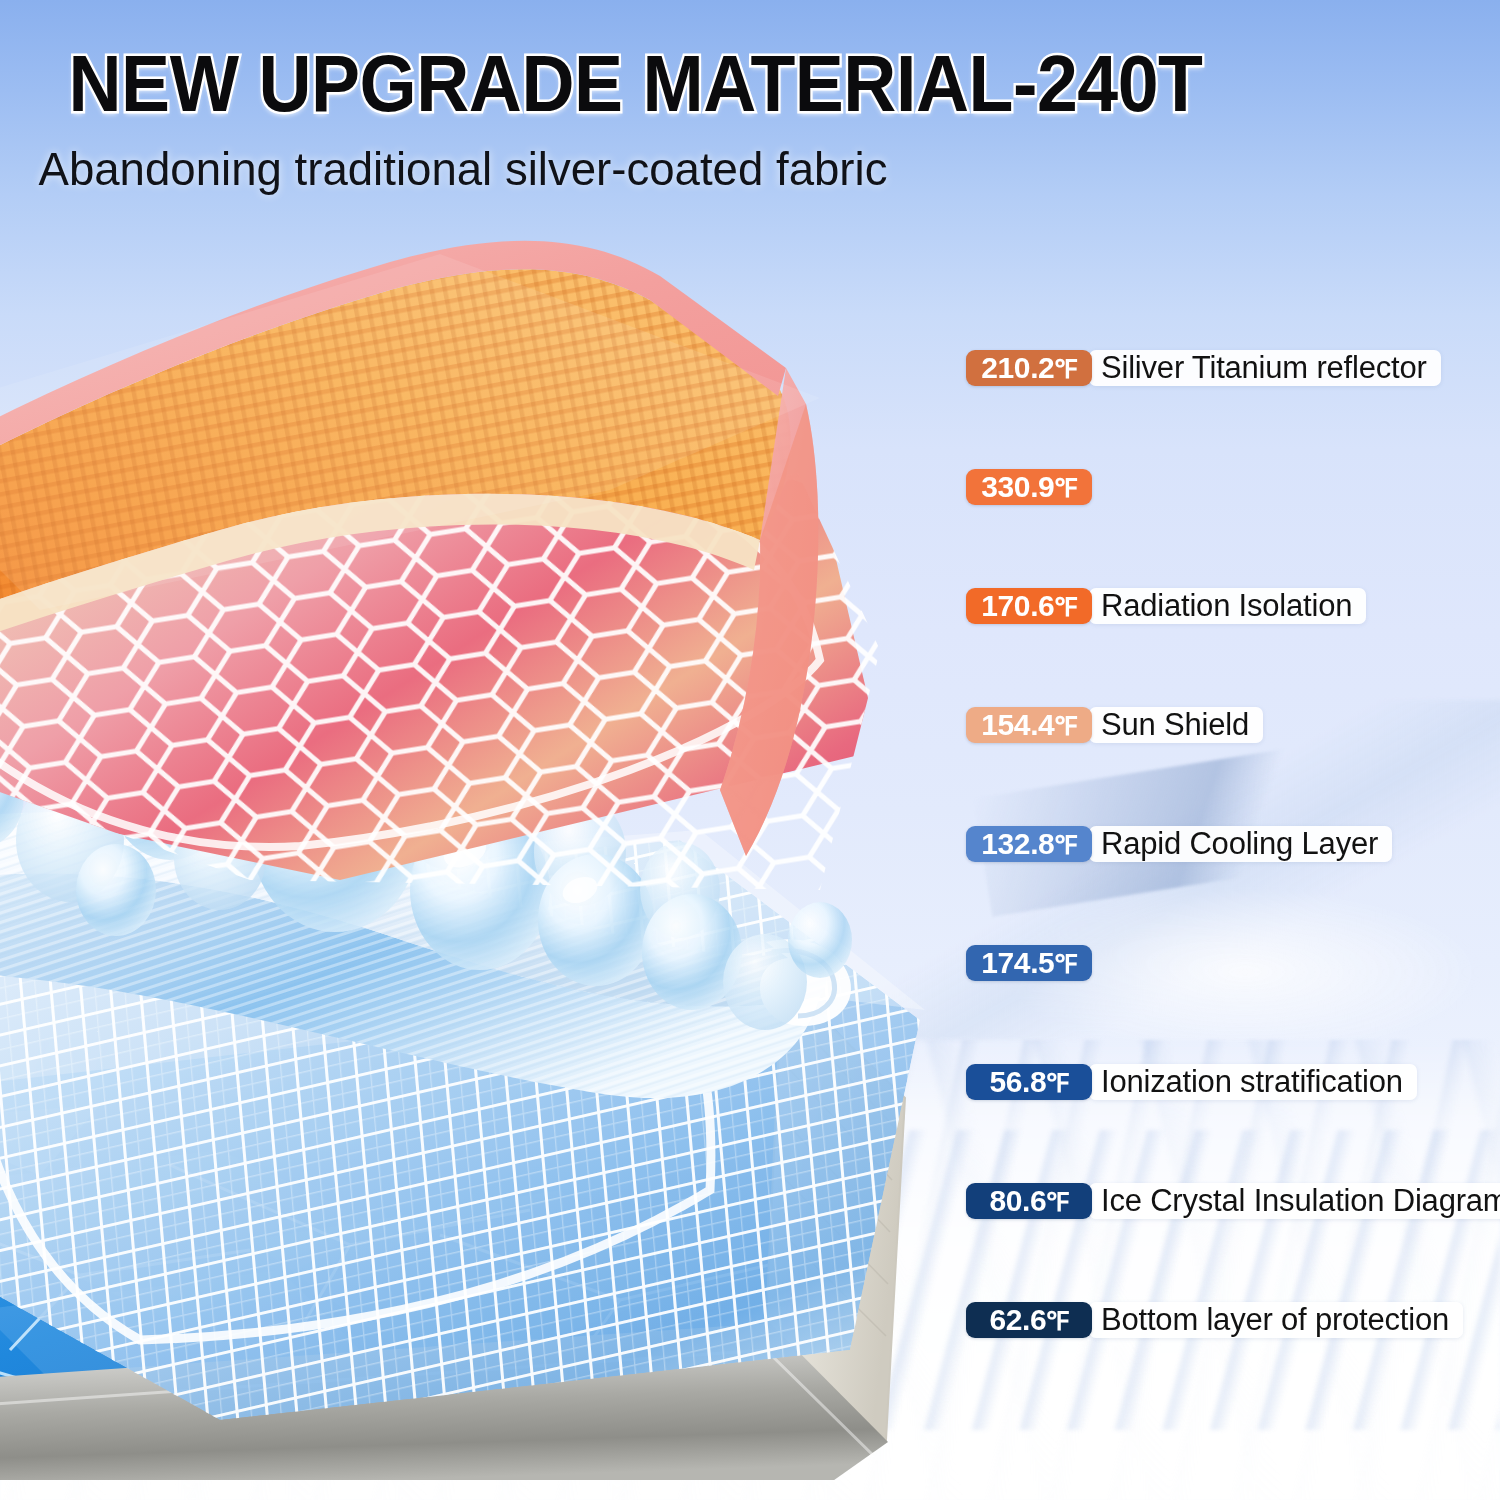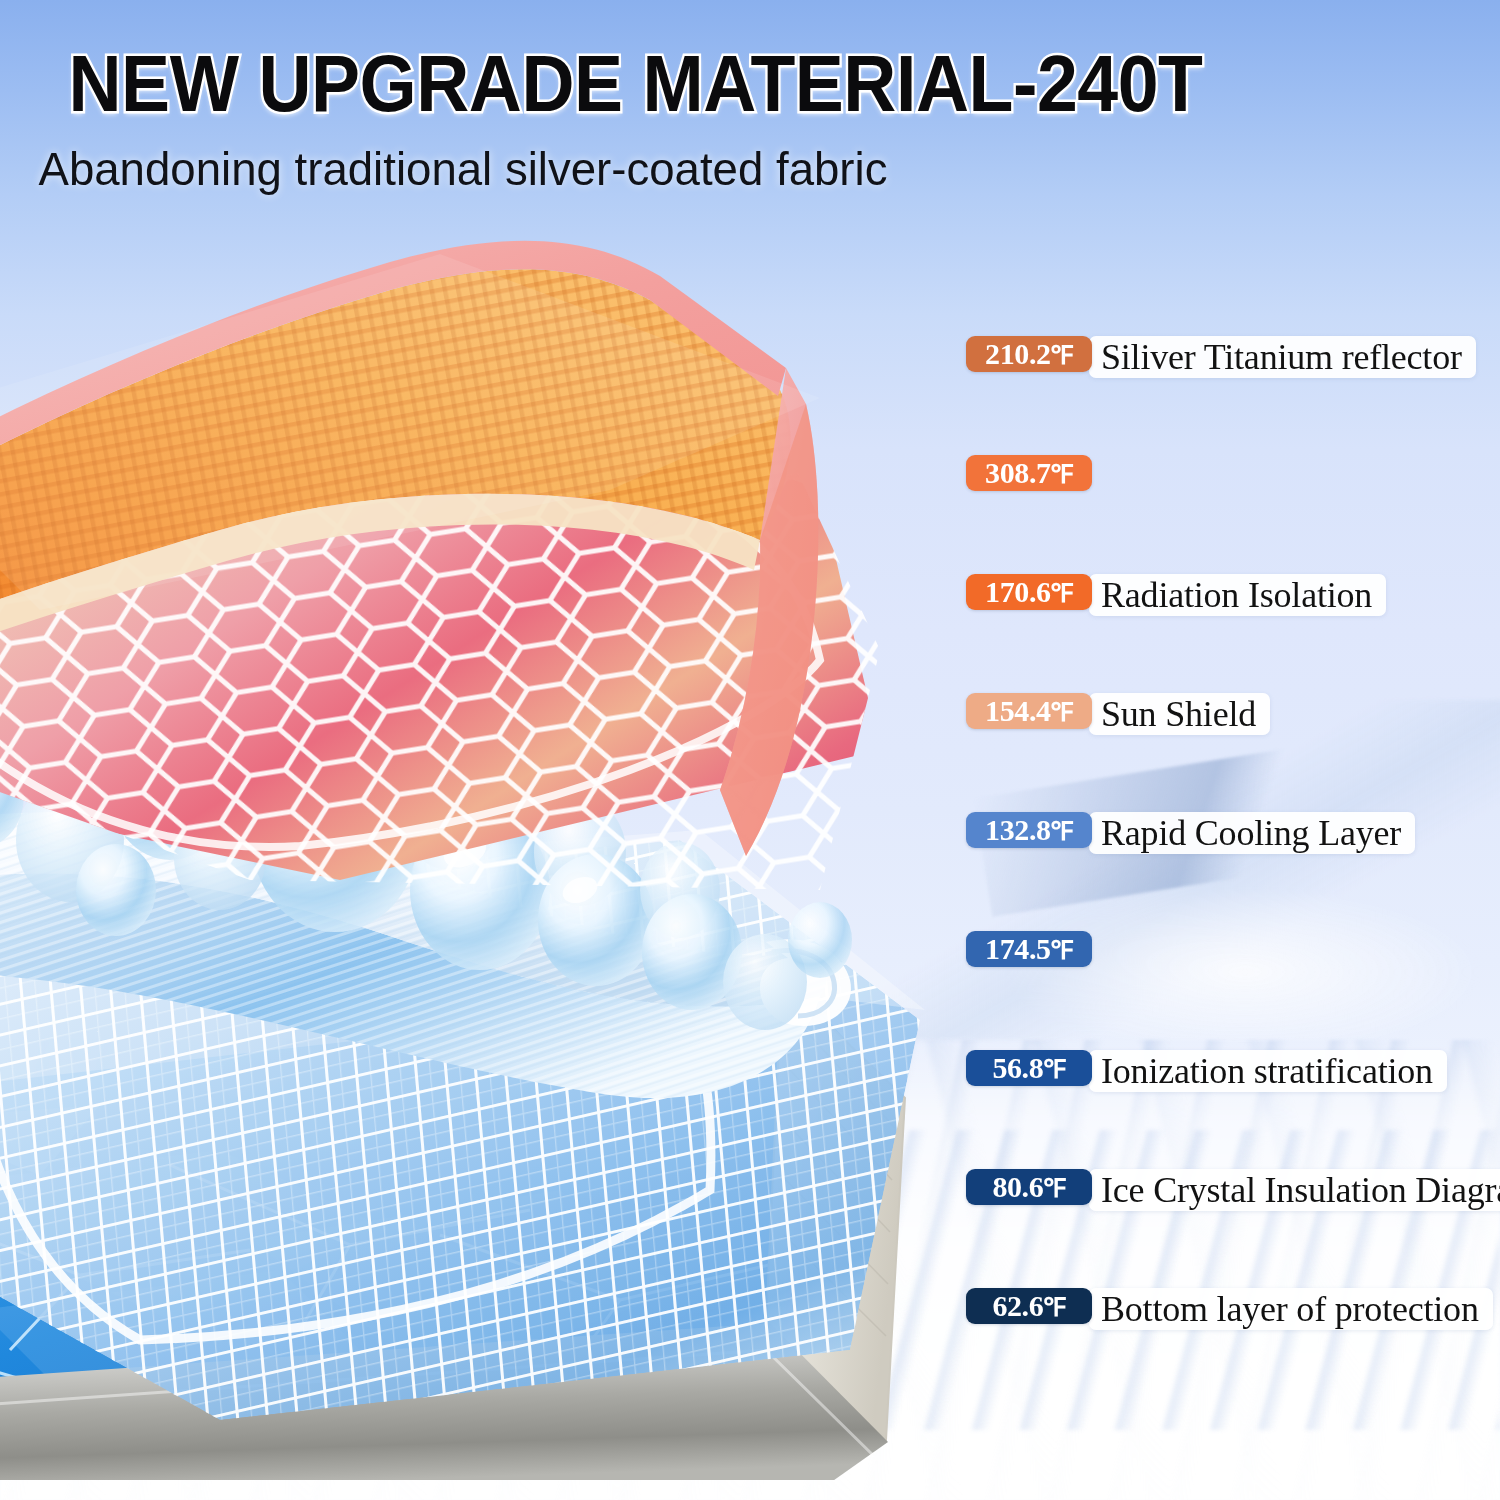--- a/index.html
+++ b/index.html
@@ -120,24 +120,23 @@
 
   
   #spec-list {
     position: absolute;
     left: 966px; top: 336px;
     width: 534px;
     z-index: 60;
   }
   .spec-row {
     display: flex;
-    align-items: flex-start;
+    align-items: flex-end;
     height: 50px;
     margin-bottom: 69px;
-    font-family: Liberation Serif, serif;
   }
   .spec-row:last-child { margin-bottom: 2px; }
 
   .spec-temp {
     display: flex;
     align-items: center;
     justify-content: center;
     min-width: 112px;
     padding: 0 7px;
     border-radius: 9px;
@@ -153,21 +152,21 @@
   .spec-temp .deg { font-size: 26px; }
 
   .spec-name {
     display: flex;
     align-items: center;
     padding: 0 14px 0 12px;
     margin-left: -3px;
     background: rgba(255,255,255,0.94);
     border-radius: 7px;
     color: #121212;
-    font-size: 36px;
+    font-size: 31px;
     font-weight: 400;
     letter-spacing: -0.2px;
     white-space: nowrap;
     box-shadow: 0 1px 4px rgba(120,145,185,.18);
   }
 </style>
 </head>
 <body>
 
 <div id="poster">
@@ -402,21 +401,21 @@
     <div class="spec-row">
       <span class="spec-temp" style="background:#d1703f">
         <span>210.2</span>
           <span class="deg">℉</span>
       </span>
       <span class="spec-name">Siliver Titanium reflector</span>
     </div>
 
     <div class="spec-row">
       <span class="spec-temp" style="background:#f2733a">
-        <span>308.7</span>
+        <span>330.9</span>
           <span class="deg">℉</span>
       </span>
     </div>
 
     <div class="spec-row">
       <span class="spec-temp" style="background:#f26a28">
         <span>170.6</span>
           <span class="deg">℉</span>
       </span>
       <span class="spec-name">Radiation Isolation</span>

